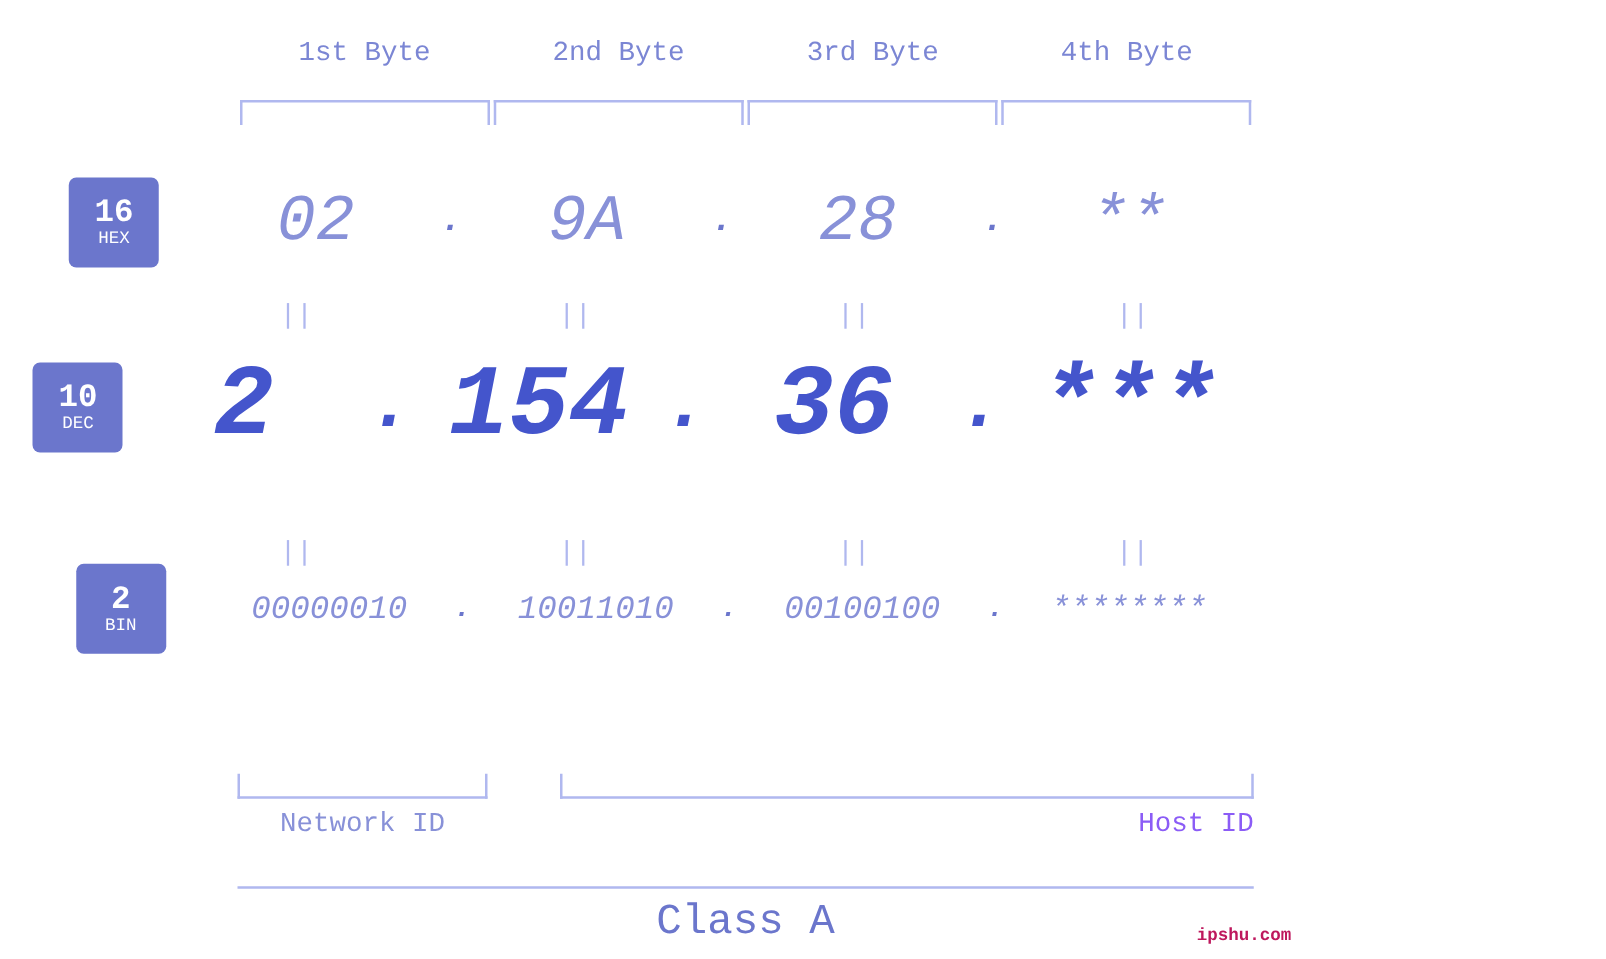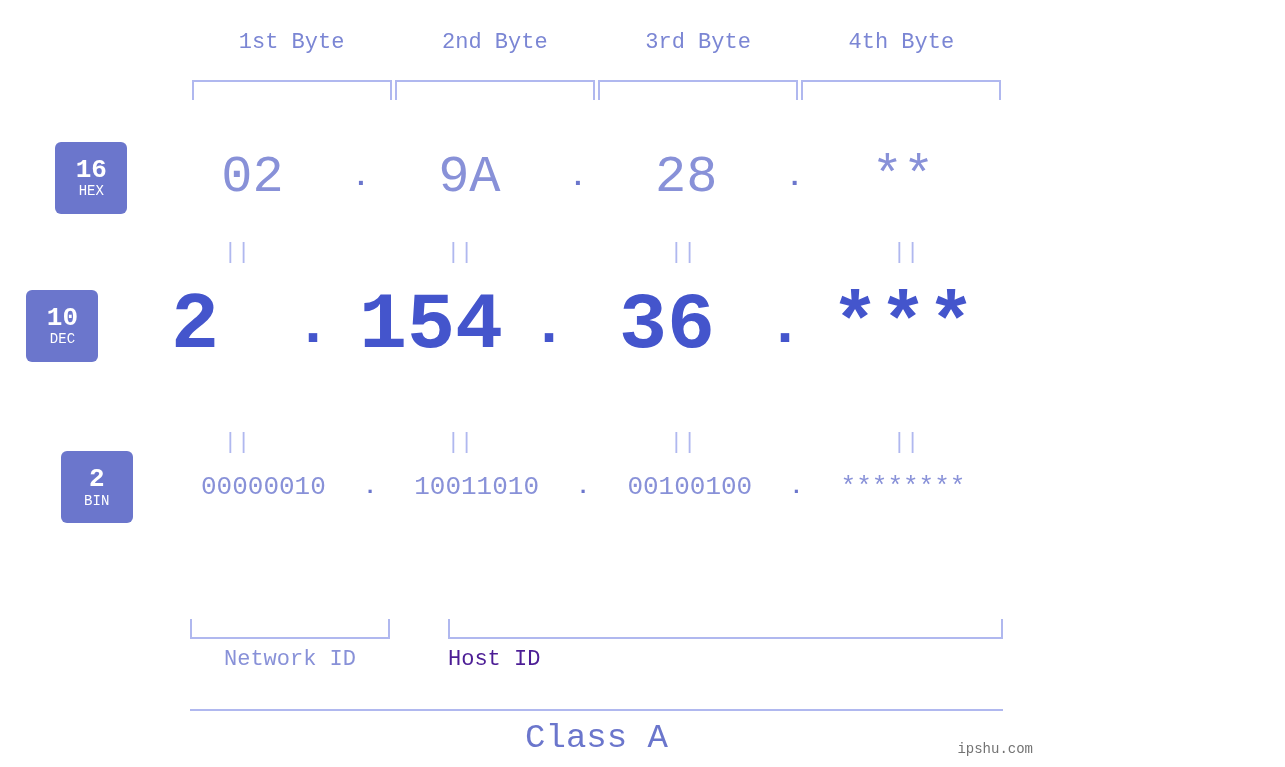--- a/index.html
+++ b/index.html
@@ -102,20 +102,21 @@
       display: flex;
       justify-content: center;
       align-items: center;
     }
 
     .values-area {
       flex: 1;
       display: flex;
       align-items: center;
       justify-content: center;
+      font-style: italic;
     }
 
     .byte-value {
       text-align: center;
       width: 200px;
     }
 
     .dot-sep {
       color: #6b76cc;
       font-size: 28px;
@@ -163,23 +164,24 @@
 
     .eq-dot {
       width: 30px;
     }
 
     
     .watermark {
       position: absolute;
       bottom: 10px;
       right: 10px;
-      color: #737373;
+      color: #be185d;
       font-size: 14px;
       font-family: 'Courier New', Courier, monospace;
+      font-weight: bold;
     }
 
   </style>
 </head>
 <body>
 
 <div class="main-container">
 
   <div class="headers-row">
     <div class="col-header">1st Byte</div>
@@ -274,21 +276,21 @@
 
       <div style="width:200px; height:20px; border-bottom:2px solid #b0b8ef; border-left:2px solid #b0b8ef; border-right:2px solid #b0b8ef;"></div>
 
       <div style="width:58px;"></div>
 
       <div style="flex:1; height:20px; border-bottom:2px solid #b0b8ef; border-left:2px solid #b0b8ef; border-right:2px solid #b0b8ef;"></div>
     </div>
     <div style="display:flex; margin-top:8px;">
       <div style="width:200px; text-align:center; color:#8891d8; font-size:22px; font-family:'Courier New',monospace;">Network ID</div>
       <div style="width:58px;"></div>
-      <div style="flex:1; text-align:left; color:#4c1d95; font-size:22px; font-family:'Courier New',monospace;">Host ID</div>
+      <div style="flex:1; text-align:right; color:#8b5cf6; font-size:22px; font-family:'Courier New',monospace;">Host ID</div>
     </div>
   </div>
 
   <div style="position:absolute; bottom:10px; left:190px; right:40px;">
     <div style="border-bottom:2px solid #b0b8ef; width:100%; margin-bottom:0;"></div>
     <div style="text-align:center; color:#6b76cc; font-size:34px; font-family:'Courier New',monospace; padding-top:8px;">Class A</div>
   </div>
 
   <div class="watermark">ipshu.com</div>
 

